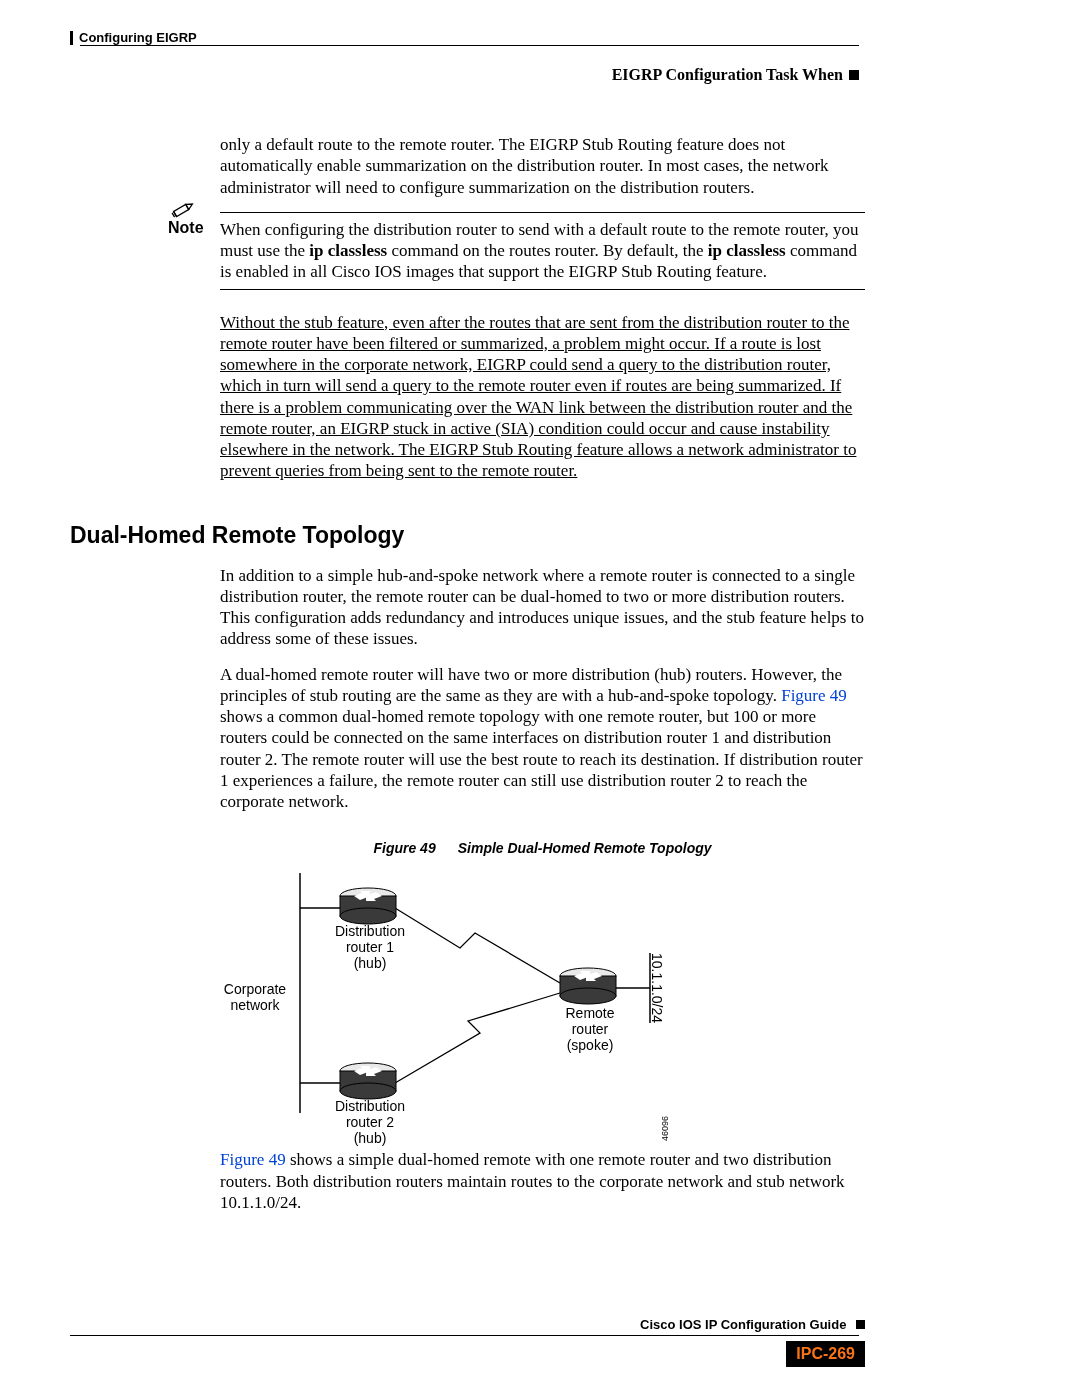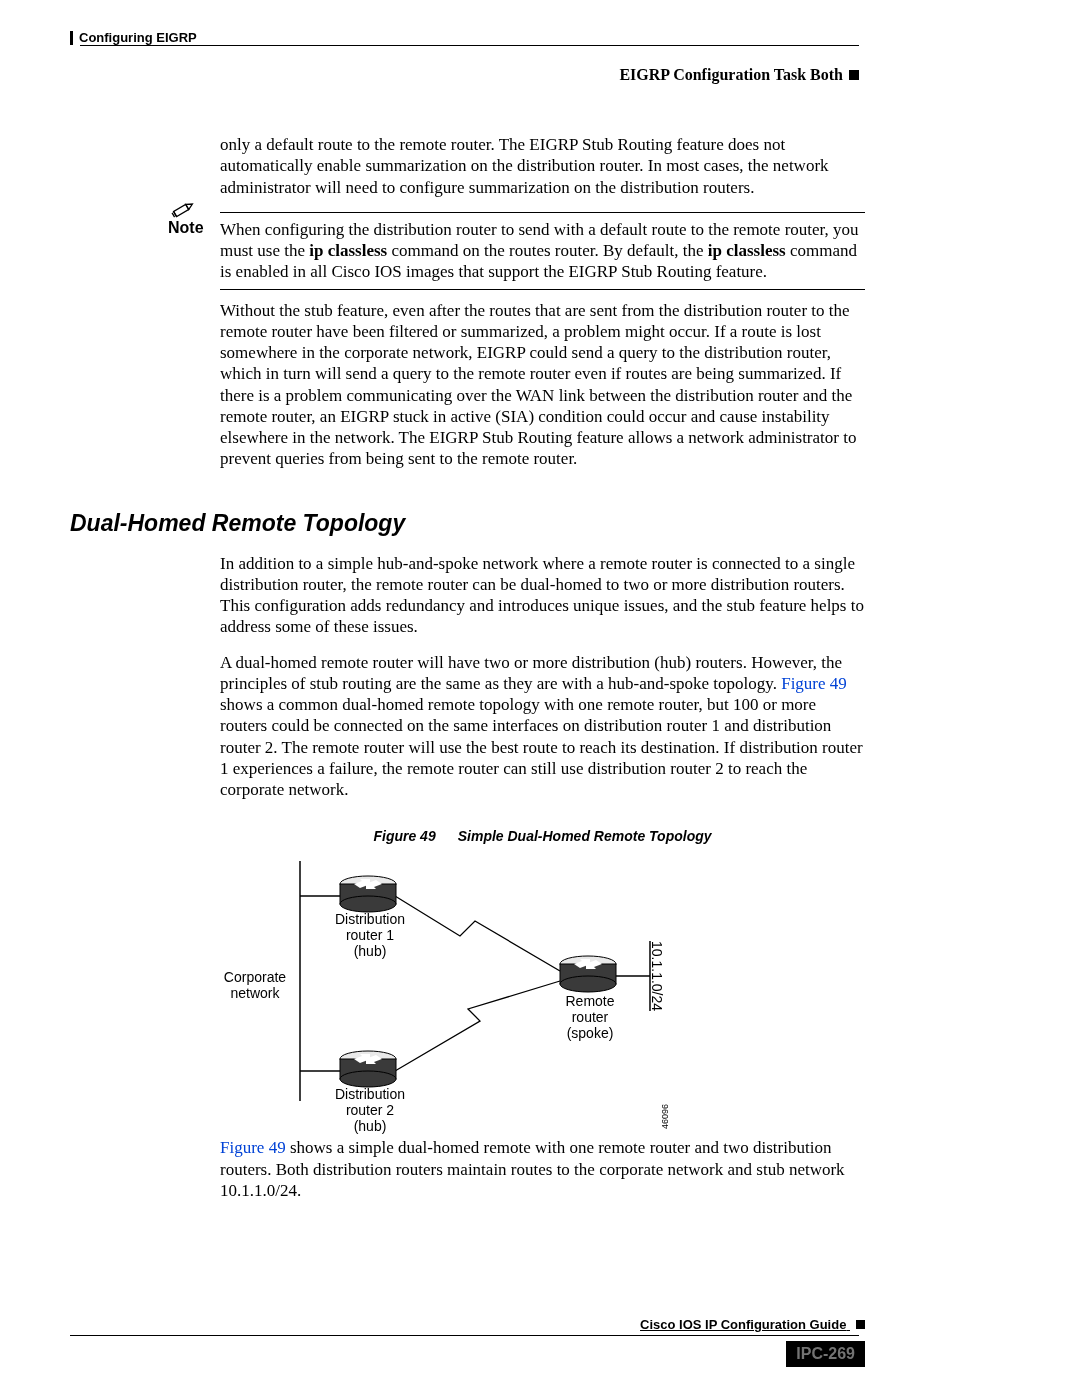--- a/index.html
+++ b/index.html
@@ -102,21 +102,20 @@
     margin-left: 52px;
     margin-top: 6px;
   }
   .heading {
     font-family: Arial, Helvetica, sans-serif;
     font-weight: bold;
     font-size: 23px;
     margin-top: 40px;
     margin-left: 0;
     margin-bottom: 16px;
-    font-style: italic;
   }
   .link { color: #0042d6; }
   .fig-caption {
     font-family: Arial, Helvetica, sans-serif;
     font-weight: bold;
     font-style: italic;
     font-size: 14px;
     margin-top: 28px;
     margin-bottom: 7px;
     margin-left: 150px;
@@ -163,25 +162,24 @@
     display: flex;
     justify-content: flex-end;
     align-items: center;
     margin-top: -1px;
   }
   .guide-label {
     font-family: Arial, Helvetica, sans-serif;
     font-weight: bold;
     font-size: 13px;
     margin-top: -18px;
-    text-decoration: underline;
   }
   .page-tab {
     background: #000;
-    color: #737373;
+    color: #f97316;
     font-family: Arial, Helvetica, sans-serif;
     font-weight: bold;
     font-size: 16px;
     padding: 4px 10px;
     margin-top: 6px;
   }
 </style>
 </head>
 <body>
 
@@ -189,21 +187,21 @@
 
   <div class="header-row">
     <div class="chapter-label">
       <span class="bar-mark"></span>
       <span>Configuring EIGRP</span>
     </div>
   </div>
   <div class="header-line"></div>
   <div style="display:flex;justify-content:flex-end;">
     <div class="section-label">
-      <span>EIGRP Configuration Task Both</span>
+      <span>EIGRP Configuration Task When</span>
       <span class="sq-mark"></span>
     </div>
   </div>
 
   <div class="content">
     <div class="para">only a default route to the remote router. The EIGRP Stub Routing feature does not automatically enable summarization on the distribution router. In most cases, the network administrator will need to configure summarization on the distribution routers.</div>
   </div>
 
   <div class="note-block">
     <div class="note-icon">
@@ -219,21 +217,21 @@
     <div class="note-rule"></div>
     <div class="note-row">
       <div class="note-label">Note</div>
       <div class="note-text">
         <span>When configuring the distribution router to send with a default route to the remote router, you must use the </span><span class="cmd">ip classless</span><span> command on the routes router. By default, the </span><span class="cmd">ip classless</span><span> command is enabled in all Cisco IOS images that support the EIGRP Stub Routing feature.</span>
       </div>
     </div>
     <div class="note-rule-bottom"></div>
   </div>
 
-  <div class="content" style="margin-top:10px;">
+  <div class="content" style="margin-top:22px;text-decoration:underline;">
     <div class="para">Without the stub feature, even after the routes that are sent from the distribution router to the remote router have been filtered or summarized, a problem might occur. If a route is lost somewhere in the corporate network, EIGRP could send a query to the distribution router, which in turn will send a query to the remote router even if routes are being summarized. If there is a problem communicating over the WAN link between the distribution router and the remote router, an EIGRP stuck in active (SIA) condition could occur and cause instability elsewhere in the network. The EIGRP Stub Routing feature allows a network administrator to prevent queries from being sent to the remote router.</div>
   </div>
 
   <div class="heading">Dual-Homed Remote Topology</div>
 
   <div class="content" style="margin-top:0;">
     <div class="para">In addition to a simple hub-and-spoke network where a remote router is connected to a single distribution router, the remote router can be dual-homed to two or more distribution routers. This configuration adds redundancy and introduces unique issues, and the stub feature helps to address some of these issues.</div>
     <div class="para">
       <span>A dual-homed remote router will have two or more distribution (hub) routers. However, the principles of stub routing are the same as they are with a hub-and-spoke topology. </span><span class="link">Figure 49</span><span> shows a common dual-homed remote topology with one remote router, but 100 or more routers could be connected on the same interfaces on distribution router 1 and distribution router 2. The remote router will use the best route to reach its destination. If distribution router 1 experiences a failure, the remote router can still use distribution router 2 to reach the corporate network.</span>
     </div>

